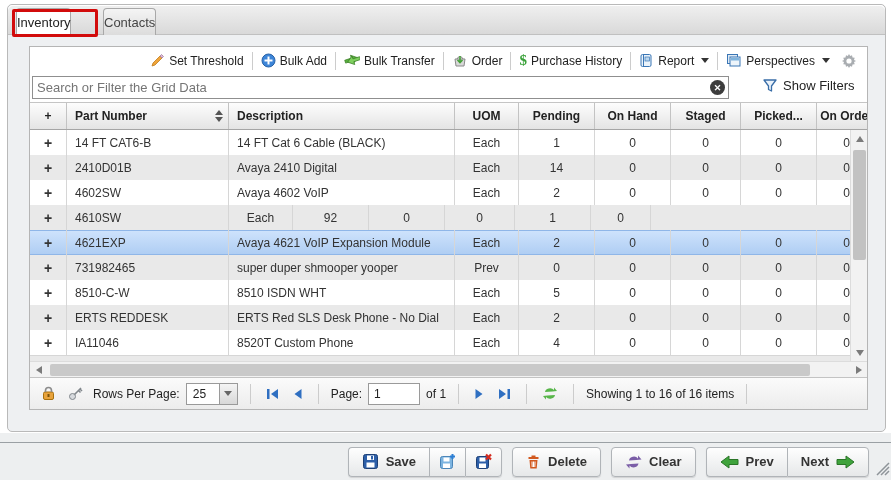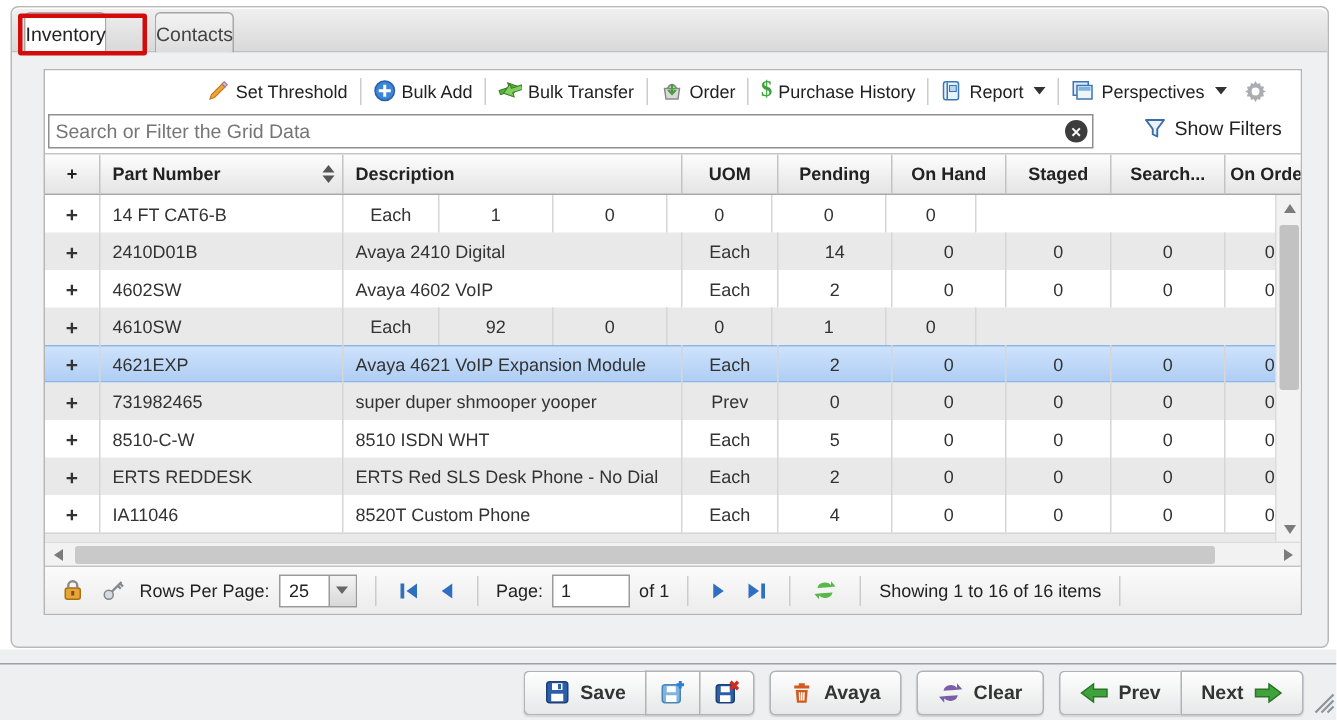--- a/index.html
+++ b/index.html
@@ -19,21 +19,21 @@
   .tab-inventory { left:8px; }
   .tab-contacts { left:95px; }
   .annotation-box { position:absolute; left:4px; top:4px; width:86px; height:28px;
     border:3px solid #d20b0b; border-radius:2px; z-index:5; pointer-events:none; }
 
   
   .grid-panel { position:absolute; left:21px; top:41px; width:839px; height:364px;
     background:#fff; border:1px solid #b5b5b5; }
 
   .toolbar { position:absolute; left:0; top:0; width:837px; height:27px; display:flex;
-    justify-content:flex-end; align-items:center; padding-right:22px; background:#fff; }
+    justify-content:flex-end; align-items:center; padding-right:10px; background:#fff; }
   .tb-btn { display:flex; align-items:center; gap:4px; padding:0 7px; height:22px; color:#222;
     white-space:nowrap; cursor:pointer; }
   .tb-sep { width:1px; height:18px; background:#ccc; margin:0 1px; }
   .dd-arrow { width:0; height:0; border-left:4px solid transparent; border-right:4px solid transparent;
     border-top:5px solid #333; margin-left:3px; }
   .icon { display:inline-flex; align-items:center; justify-content:center; }
   .dollar-glyph { color:#3ba23b; font-weight:bold; font-size:15px; font-family:"Liberation Serif",serif; }
   .gear-btn { margin-left:4px; cursor:pointer; }
 
   
@@ -251,31 +251,32 @@
         <div class="hcell ctr c-pending">
             <span>Pending</span>
           </div>
         <div class="hcell ctr c-onhand">
             <span>On Hand</span>
           </div>
         <div class="hcell ctr c-staged">
             <span>Staged</span>
           </div>
         <div class="hcell ctr c-picked">
-            <span>Search...</span>
+            <span>Picked...</span>
           </div>
         <div class="hcell ctr c-onorder">
             <span>On Order</span>
           </div>
       </div>
 
       <div class="grid-body">
           <div class="grid-row">
             <div class="cell c-exp">+</div>
             <div class="cell c-part">14 FT CAT6-B</div>
+            <div class="cell c-desc">14 FT Cat 6 Cable (BLACK)</div>
             <div class="cell c-uom num">Each</div>
             <div class="cell c-onhand num">1</div>
             <div class="cell c-pending num">0</div>
             <div class="cell c-staged num">0</div>
             <div class="cell c-picked num">0</div>
             <div class="cell c-onorder num">0</div>
           </div>
           <div class="grid-row">
             <div class="cell c-exp">+</div>
             <div class="cell c-part">2410D01B</div>
@@ -492,21 +493,21 @@
       <span class="icon">
         <svg width="15" height="17" viewBox="0 0 15 17">
             <rect x="2.5" y="4" width="10" height="2" fill="#d2591f"></rect>
             <rect x="5.5" y="2.5" width="4" height="1.8" fill="#d2591f"></rect>
             <path d="M3.5 7 L11.5 7 L10.7 15.5 L4.3 15.5 Z" fill="#d2591f"></path>
             <line x1="6" y1="8.5" x2="6.2" y2="14" stroke="#fff"></line>
             <line x1="7.5" y1="8.5" x2="7.5" y2="14" stroke="#fff"></line>
             <line x1="9" y1="8.5" x2="8.8" y2="14" stroke="#fff"></line>
           </svg>
       </span>
-      <span>Avaya</span>
+      <span>Delete</span>
     </div>
 
     <div class="btn single">
       <span class="icon">
         <svg width="17" height="16" viewBox="0 0 17 16">
             <path d="M4 6.5 A5 4.5 0 0 1 13 4.5 L13 1.5 L16.5 5.5 L11.5 6 Z" fill="#7b5ea7"></path>
             <path d="M13.5 9.5 A5 4.5 0 0 1 4.5 11.5 L4.5 14.5 L1 10.5 L6 10 Z" fill="#7b5ea7"></path>
           </svg>
       </span>
       <span>Clear</span>

